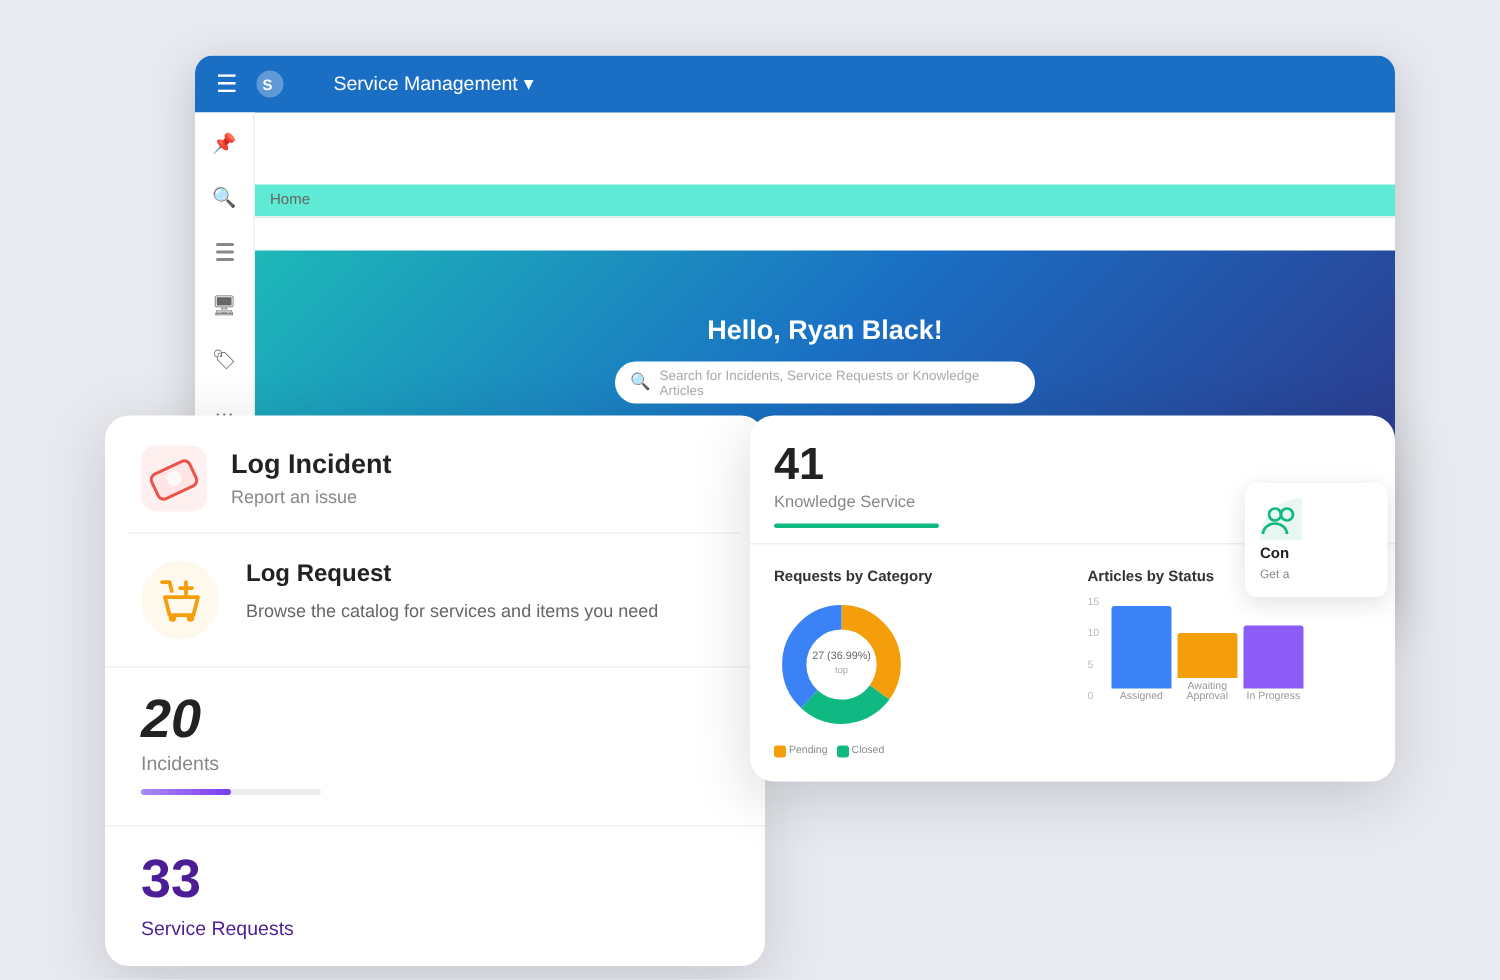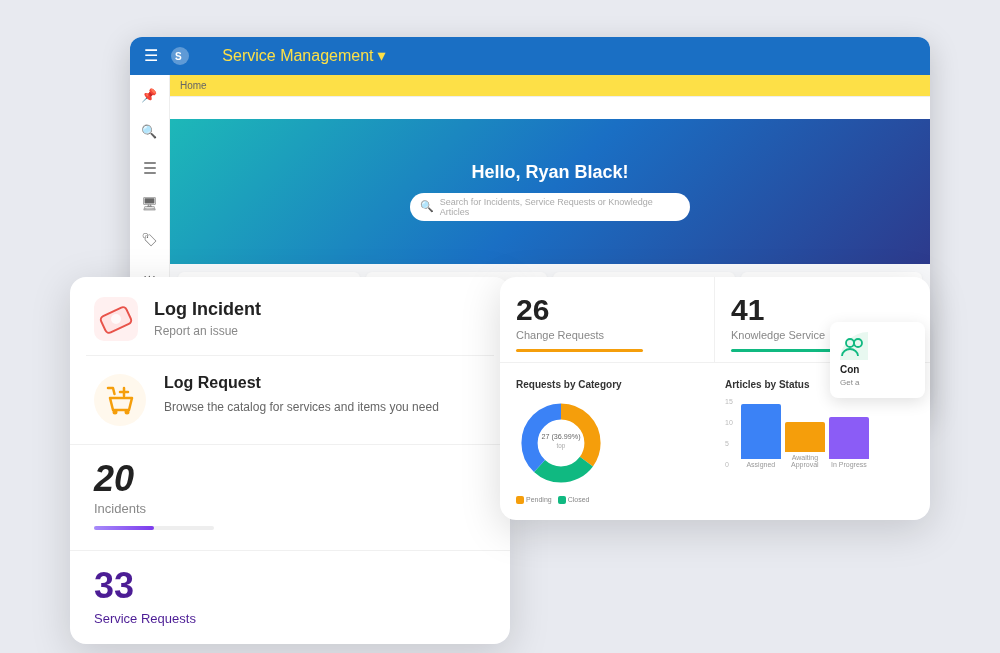--- a/index.html
+++ b/index.html
@@ -61,22 +61,22 @@
       line-height: 1.1;
     }
 
     .logo-sub {
       color: rgba(255,255,255,0.7);
       font-size: 8px;
       font-weight: 400;
     }
 
     .nav-label {
-      color: #fde047;
-      font-size: 16px;
+      color: #ffffff;
+      font-size: 13px;
       margin-left: 20px;
       display: flex;
       align-items: center;
       gap: 4px;
     }
 
     .browser-content {
       display: flex;
       height: calc(100% - 38px);
     }
@@ -475,21 +475,21 @@
               <rect x="2" y="11" width="12" height="2" rx="1" fill="#888"></rect>
             </svg>
         </div>
         <div class="sidebar-icon">🖥</div>
         <div class="sidebar-icon">🏷</div>
         <div class="sidebar-icon">···</div>
       </div>
 
       <div class="main-area">
 
-        <div style="height:22px; background:#fde047; border-bottom:1px solid #eee; display:flex; align-items:center; padding:0 10px;">
+        <div style="height:22px; background:#5eead4; border-bottom:1px solid #eee; display:flex; align-items:center; padding:0 10px;margin-top:48px;">
           <span class="breadcrumb-text">Home</span>
         </div>
 
         <div class="hero-banner">
           <div class="hero-title">Hello, Ryan Black!</div>
           <div class="search-bar">
             <span class="search-icon-sm">🔍</span>
             <span class="search-placeholder">Search for Incidents, Service Requests or Knowledge Articles</span>
           </div>
         </div>
@@ -598,25 +598,20 @@
 
     <div class="service-req-section" style="border-top:1px solid #f0f0f0; padding-top:14px;">
       <div class="service-req-number">33</div>
       <div class="service-req-label">Service Requests</div>
     </div>
   </div>
 
   <div class="right-panel">
 
     <div class="right-panel-top">
-      <div class="stat-card">
-        <div class="stat-card-number">26</div>
-        <div class="stat-card-label">Change Requests</div>
-        <div class="stat-card-bar" style="background:#f59e0b;width:70%;"></div>
-      </div>
       <div class="stat-card">
         <div class="stat-card-number">41</div>
         <div class="stat-card-label">Knowledge Service</div>
         <div class="stat-card-bar" style="background:#10b981;width:60%;"></div>
       </div>
     </div>
 
     <div class="charts-row">
 
       <div class="chart-container">

